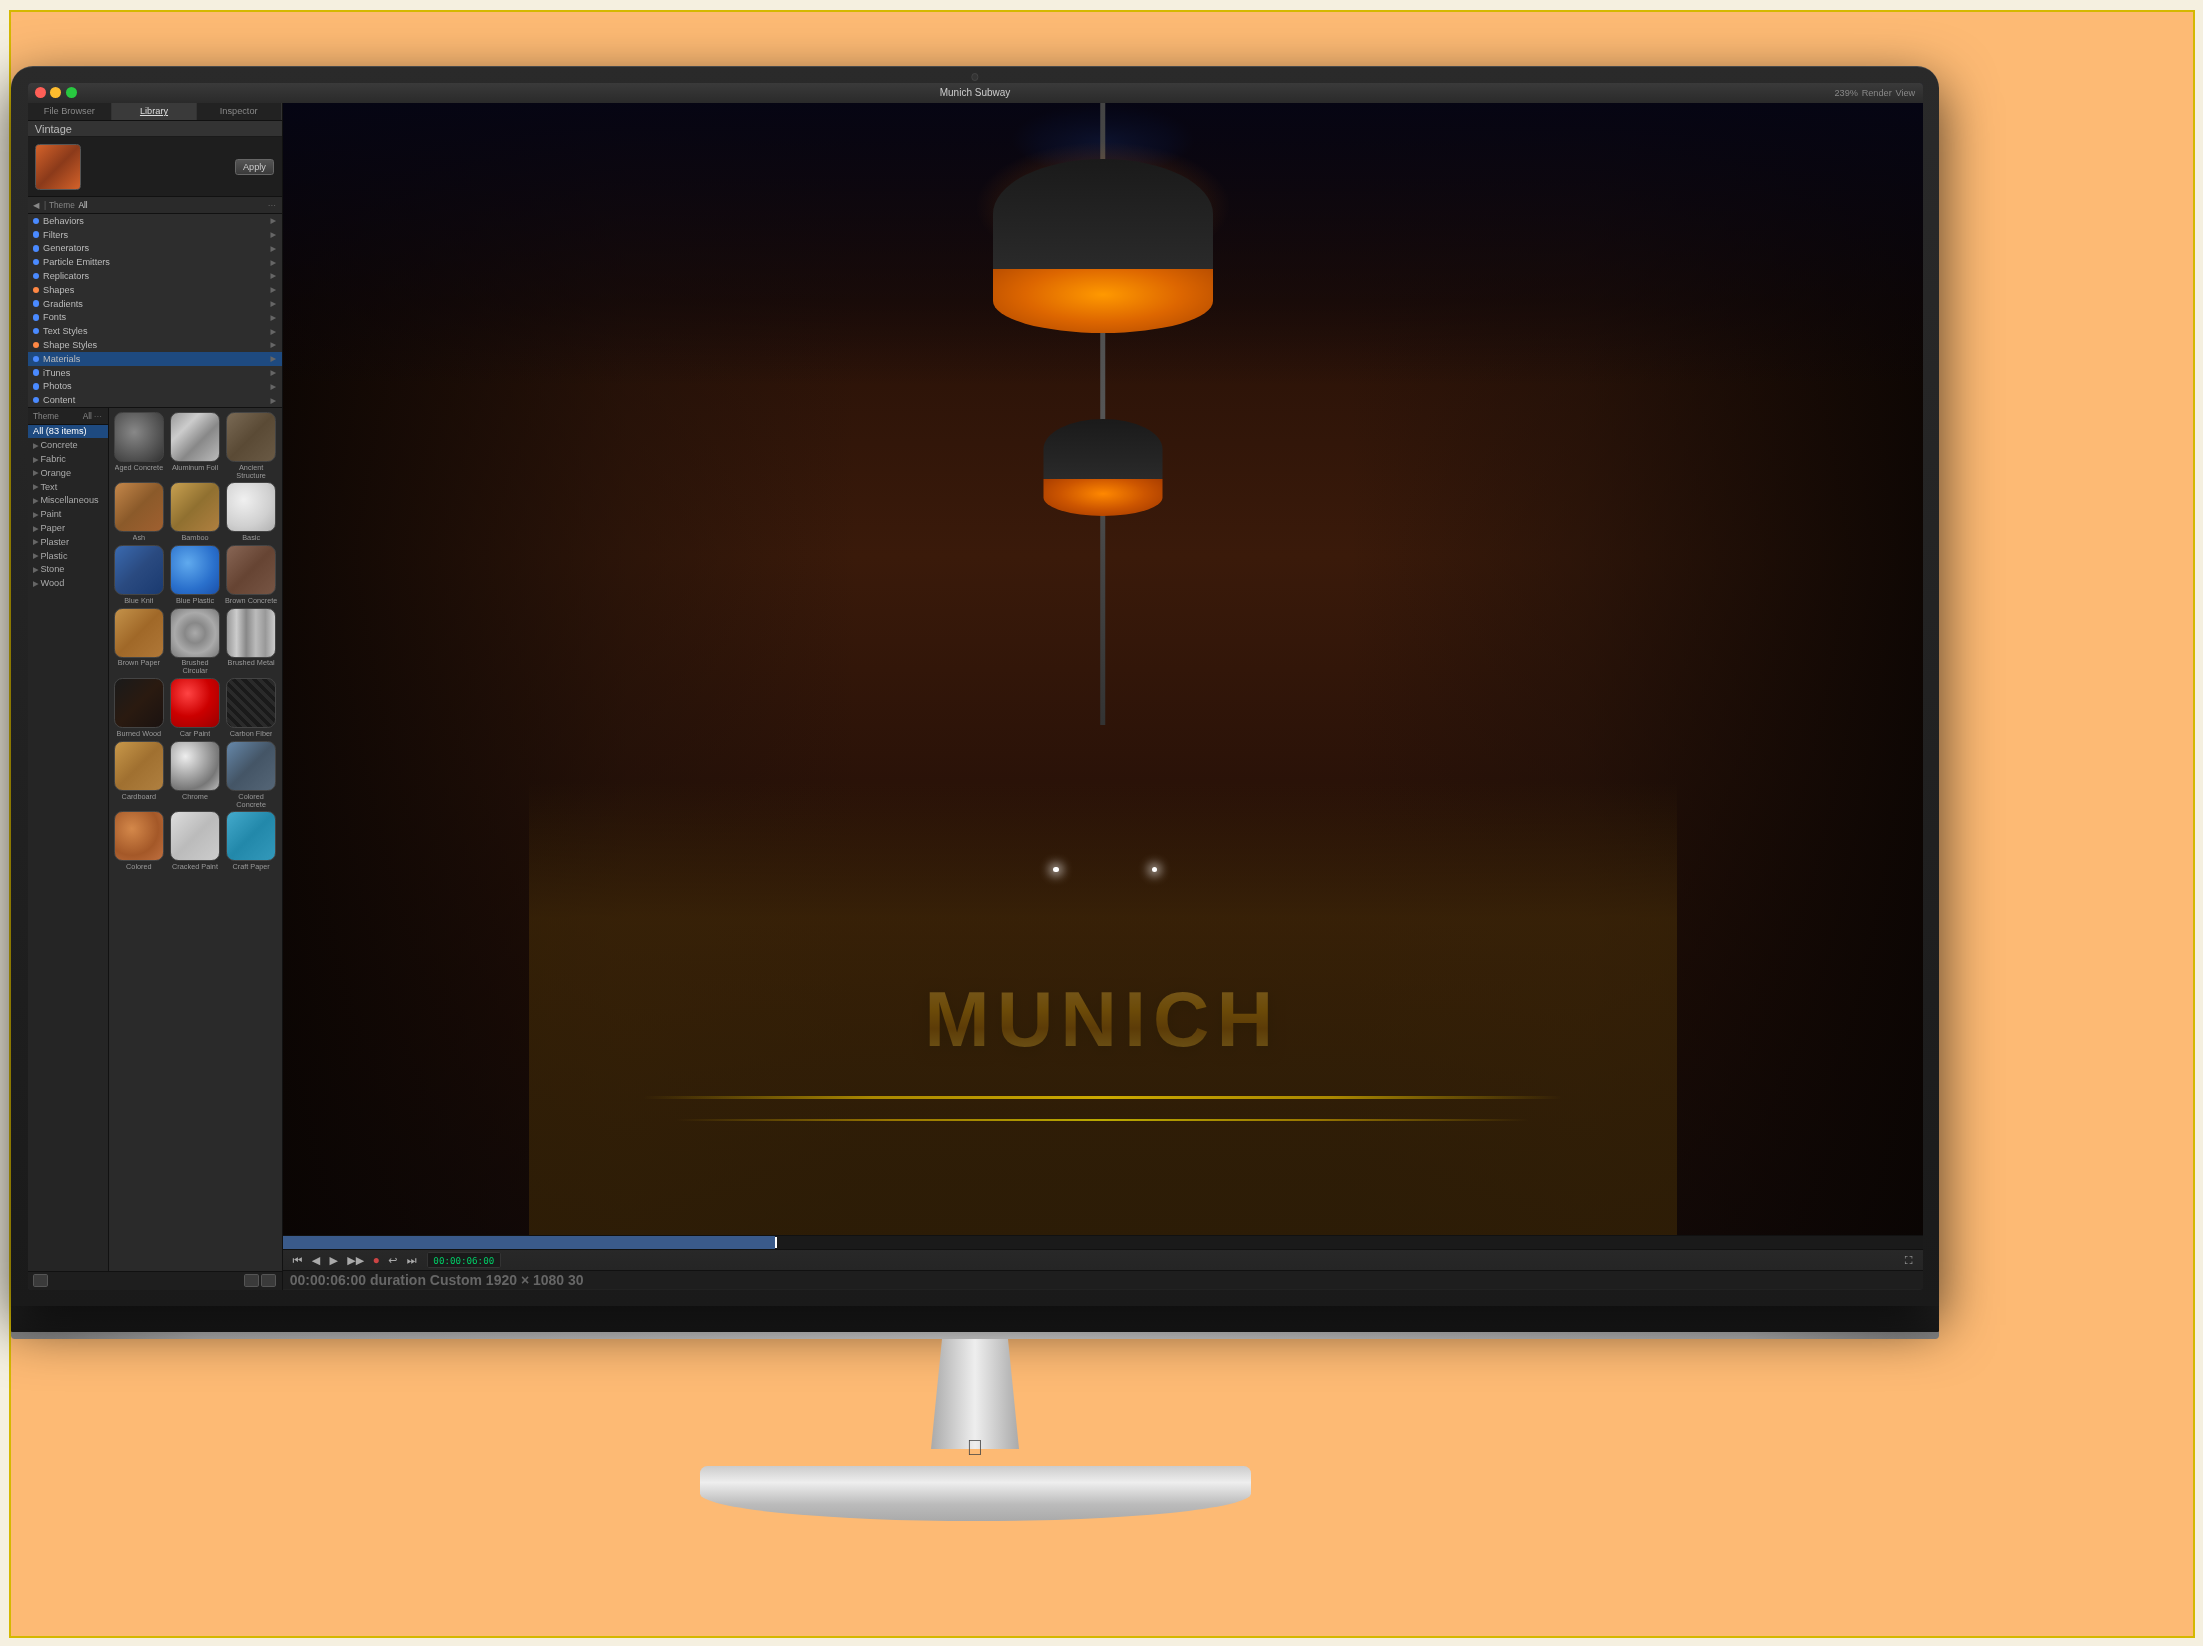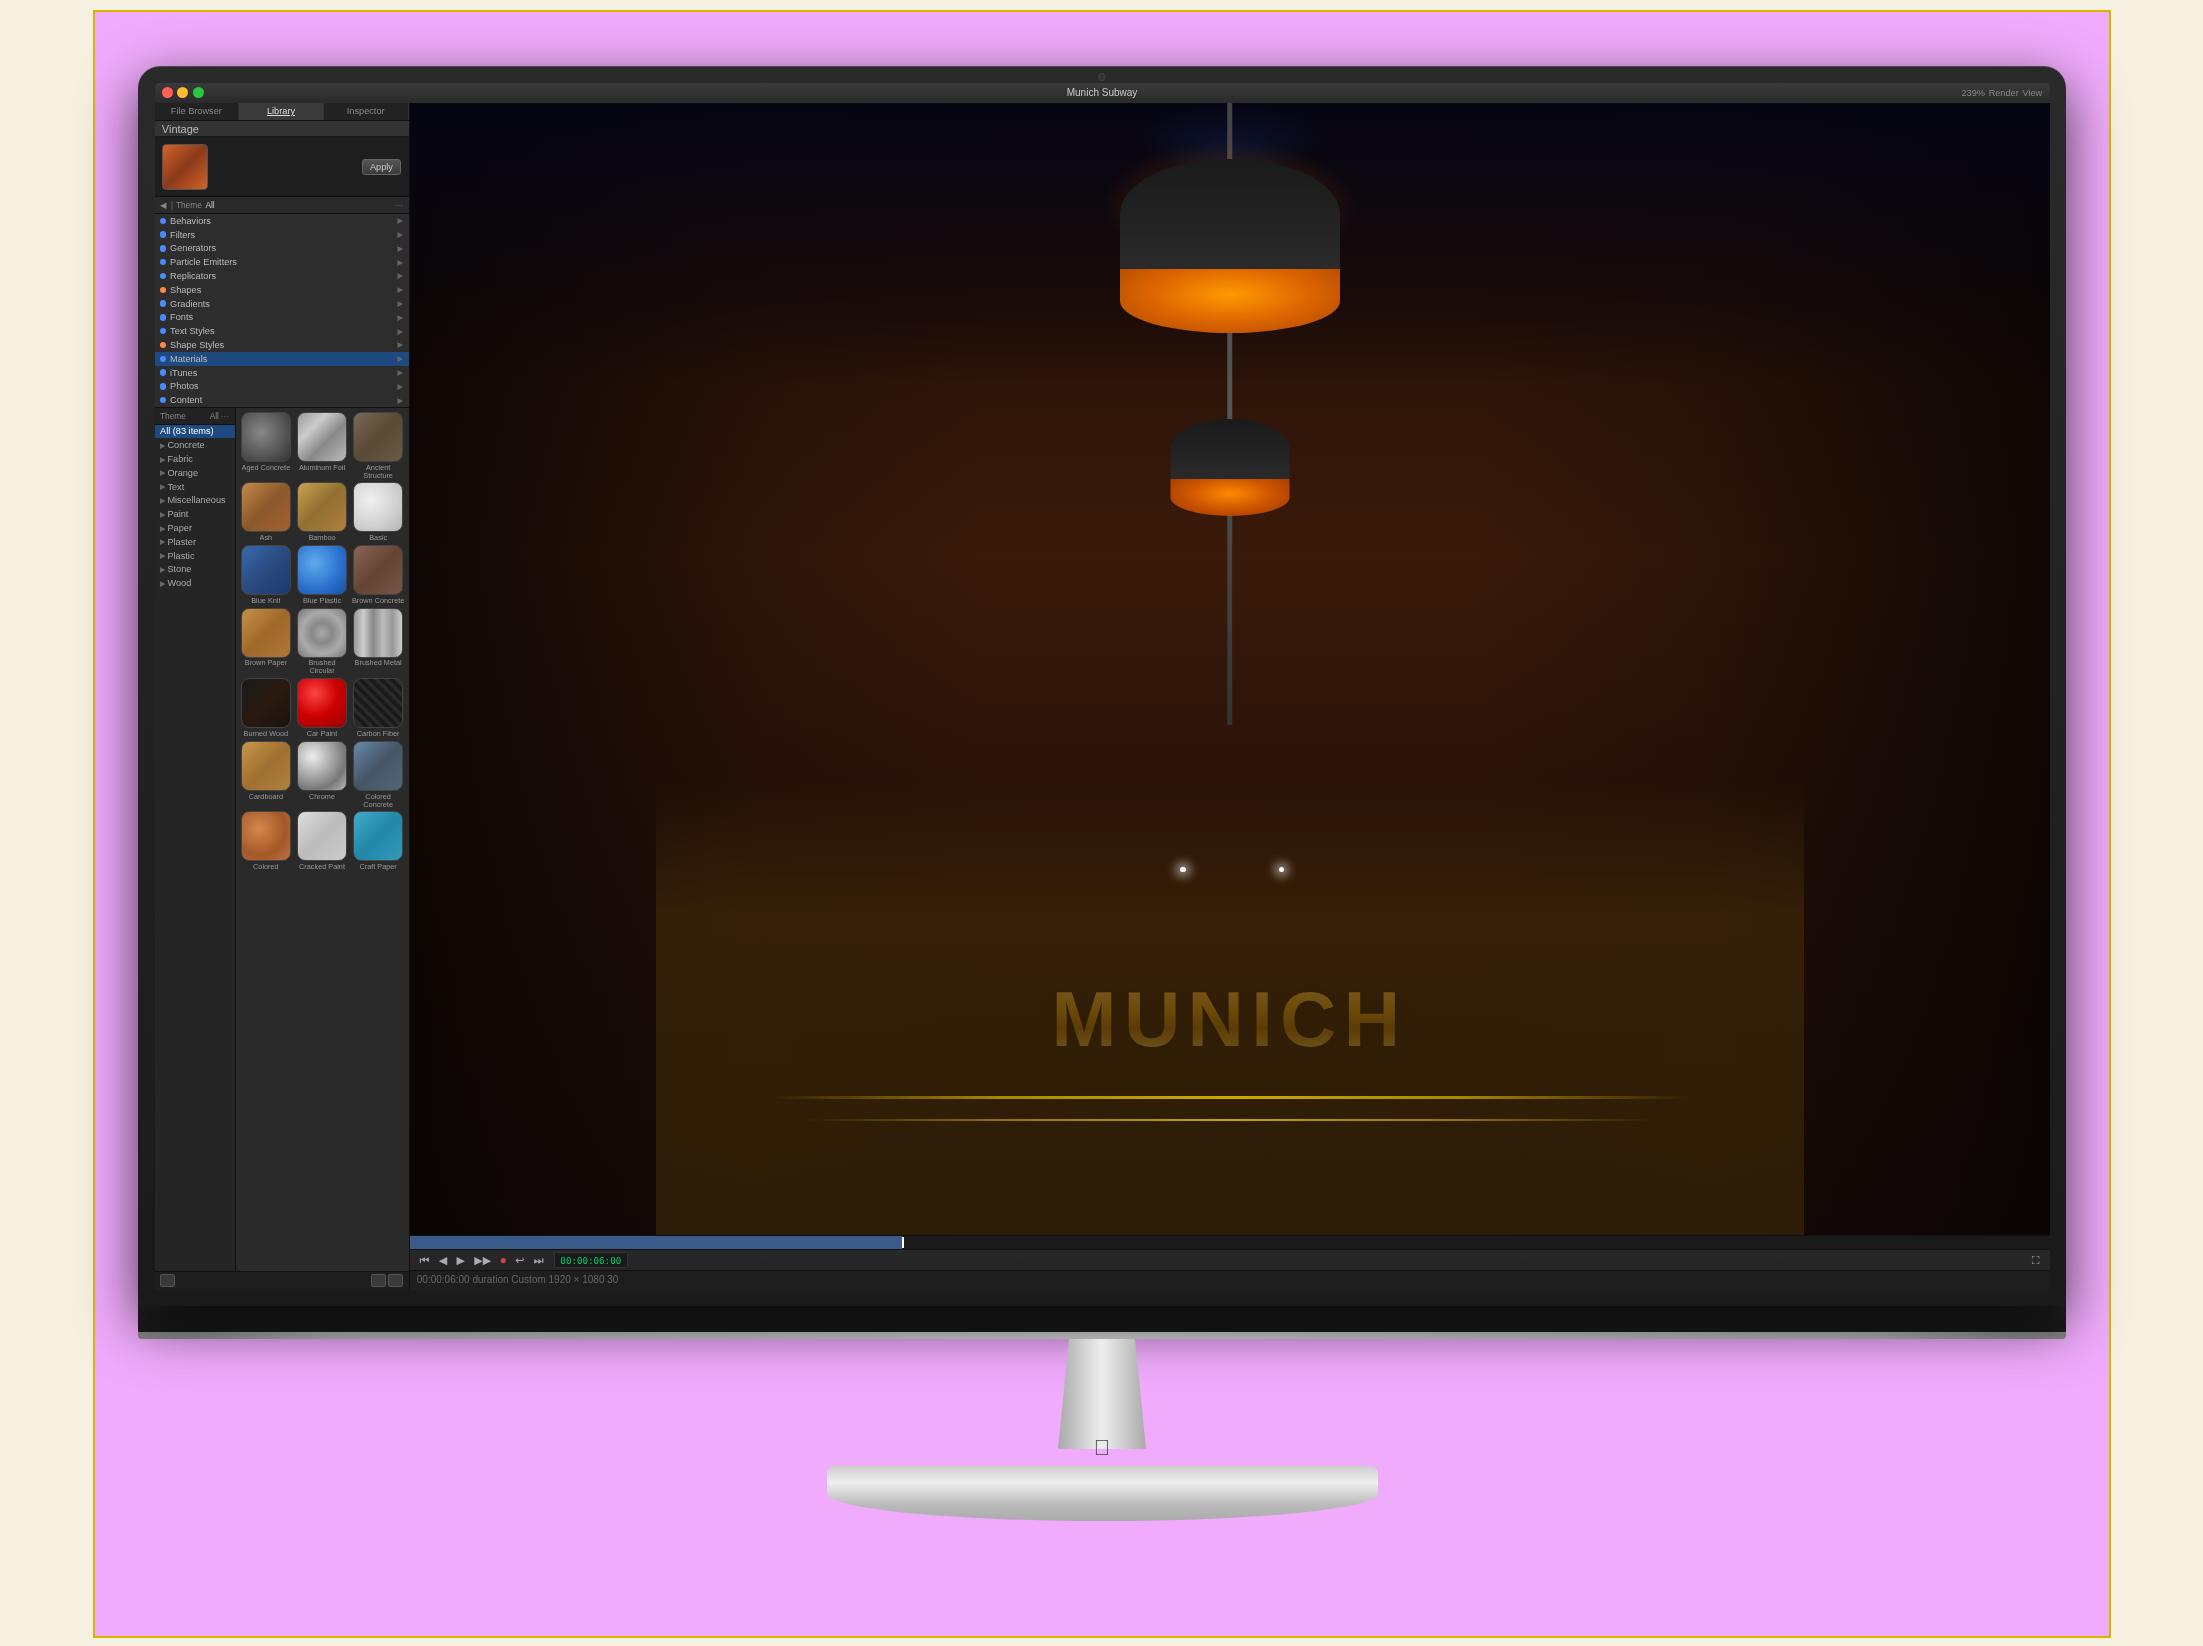--- a/index.html
+++ b/index.html
@@ -9,25 +9,25 @@
       justify-content: center;
       align-items: center;
       width: 2204px;
       height: 1647px;
       font-family: -apple-system, BlinkMacSystemFont, 'Helvetica Neue', sans-serif;
     }
 
     
     .outer-frame {
       border: 2.8px solid #d4b800;
-      background: #f0abfc;
-      width: 2018px;
+      background: #fdba74;
+      width: 2186px;
       height: 1628px;
       display: flex;
-      justify-content: center;
+      justify-content: flex-start;
       align-items: center;
     }
 
     
     .imac {
       width: 1928px;
       height: 1515px;
       display: flex;
       flex-direction: column;
       align-items: center;
@@ -274,21 +274,22 @@
       height: 18.4px;
       background: #1e1e1e;
       border-top: 0.9px solid #111;
       display: flex;
       align-items: center;
       padding: 0 7.3px;
       gap: 7.3px;
     }
     .status-text {
       color: #666;
-      font-size: 10px;
+      font-size: 14px;
+      font-weight: bold;
     }
 
     
     .monitor-chin {
       width: 1928px;
       height: 27.5px;
       background: linear-gradient(180deg, #222 0%, #1a1a1a 100%);
       border-radius: 0 0 3.7px 3.7px;
     }
 

